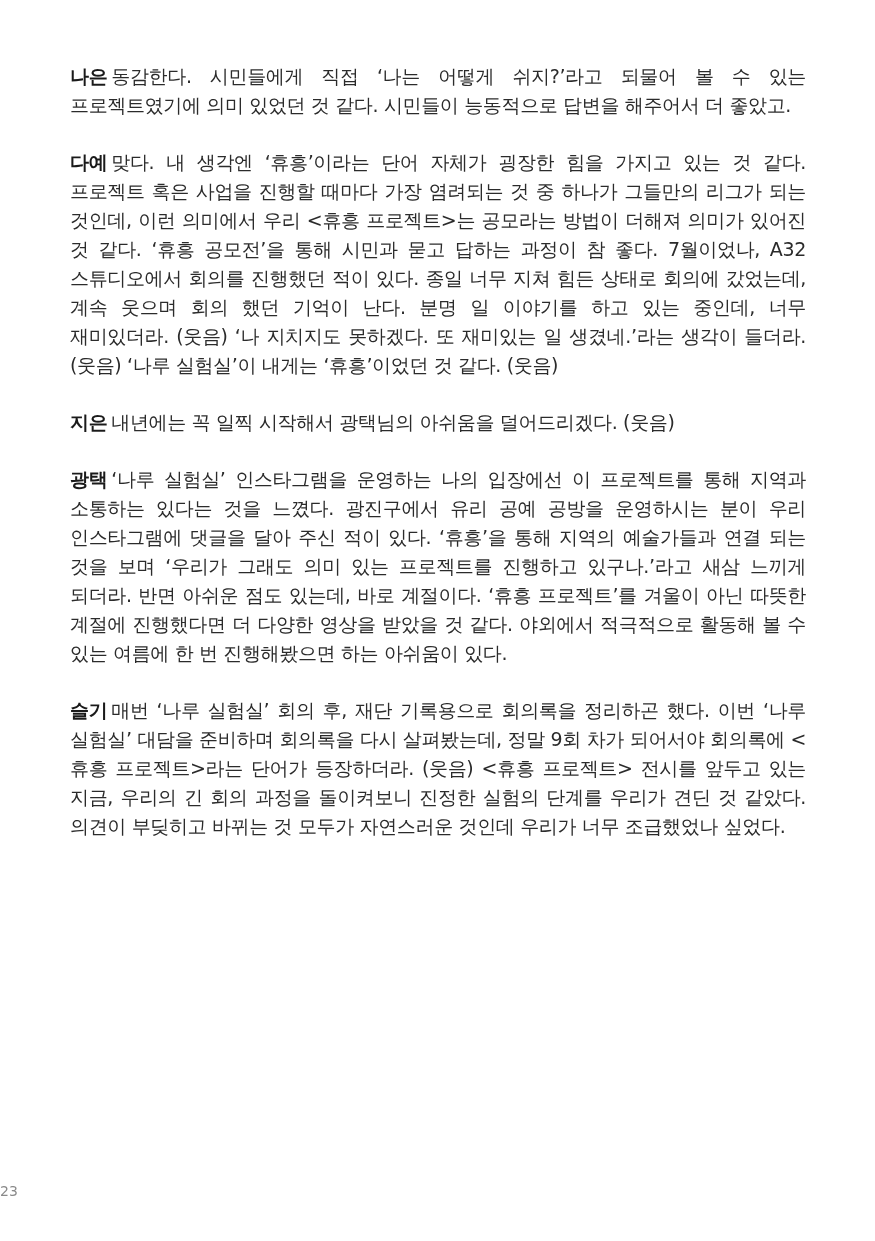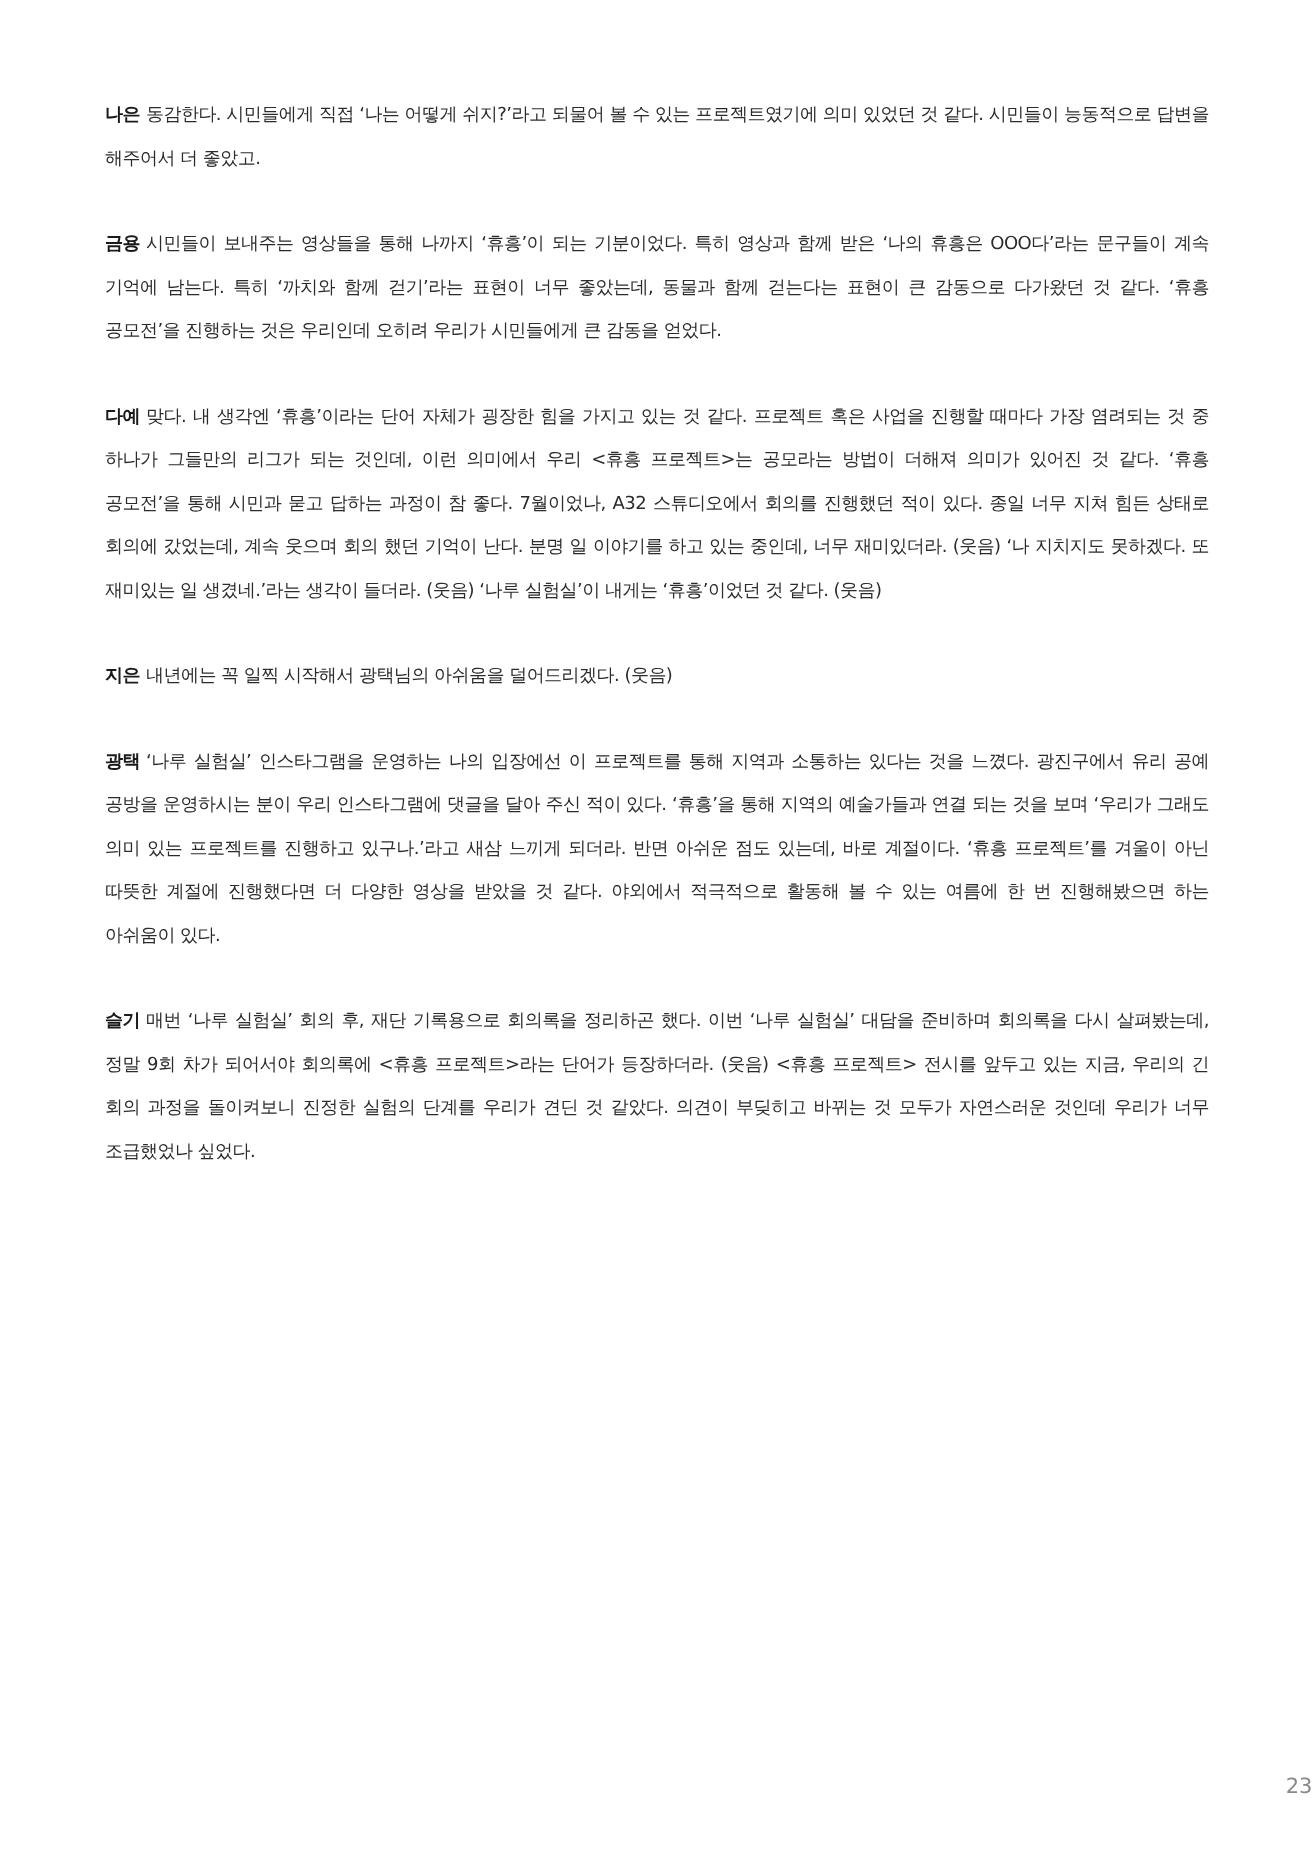--- a/index.html
+++ b/index.html
@@ -1,29 +1,28 @@
 <!DOCTYPE html>
 <html><head>
 <meta charset="utf-8">
 <style>
   html, body { margin: 0; padding: 0; background: #ffffff; }
   body { width: 875px; height: 1241px; position: relative; overflow: hidden;
          font-family: "DejaVu Sans", "Liberation Sans", sans-serif; color: #2b2b2b; }
   .page { position: absolute; left: 70px; top: 62px; width: 736px; }
-  .para { margin: 0 0 28px 0; font-size: 12px; line-height: 29px; text-align: justify;
+  .para { margin: 0 0 28px 0; font-size: 19px; line-height: 29px; text-align: justify;
           letter-spacing: -0.35px; word-break: keep-all; }
   .speaker { font-weight: bold; color: #1a1a1a; margin-right: 4px; }
-  .page-number { position: absolute; left: 0; width: 875px; top: 1183px; text-align: right;
+  .page-number { position: absolute; left: 0; width: 875px; top: 1183px; text-align: left;
                  font-size: 14px; color: #8a8a8a; font-family: "DejaVu Sans", sans-serif; }
 </style>
 </head>
 <body>
 
 <div class="page">
   <p class="para"><span class="speaker">나은</span><span>동감한다. 시민들에게 직접 ‘나는 어떻게 쉬지?’라고 되물어 볼 수 있는 프로젝트였기에 의미 있었던 것 같다. 시민들이 능동적으로 답변을 해주어서 더 좋았고.</span></p>
-  <p class="para"><span class="speaker">금용</span><span>시민들이 보내주는 영상들을 통해 나까지 ‘휴흥’이 되는 기분이었다. 특히 영상과 함께 받은 ‘나의 휴흥은 OOO다’라는 문구들이 계속 기억에 남는다. 특히 ‘까치와 함께 걷기’라는 표현이 너무 좋았는데, 동물과 함께 걷는다는 표현이 큰 감동으로 다가왔던 것 같다. ‘휴흥 공모전’을 진행하는 것은 우리인데 오히려 우리가 시민들에게 큰 감동을 얻었다.</span></p>
   <p class="para"><span class="speaker">다예</span><span>맞다. 내 생각엔 ‘휴흥’이라는 단어 자체가 굉장한 힘을 가지고 있는 것 같다. 프로젝트 혹은 사업을 진행할 때마다 가장 염려되는 것 중 하나가 그들만의 리그가 되는 것인데, 이런 의미에서 우리 &lt;휴흥 프로젝트&gt;는 공모라는 방법이 더해져 의미가 있어진 것 같다. ‘휴흥 공모전’을 통해 시민과 묻고 답하는 과정이 참 좋다. 7월이었나, A32 스튜디오에서 회의를 진행했던 적이 있다. 종일 너무 지쳐 힘든 상태로 회의에 갔었는데, 계속 웃으며 회의 했던 기억이 난다. 분명 일 이야기를 하고 있는 중인데, 너무 재미있더라. (웃음) ‘나 지치지도 못하겠다. 또 재미있는 일 생겼네.’라는 생각이 들더라. (웃음) ‘나루 실험실’이 내게는 ‘휴흥’이었던 것 같다. (웃음)</span></p>
   <p class="para"><span class="speaker">지은</span><span>내년에는 꼭 일찍 시작해서 광택님의 아쉬움을 덜어드리겠다. (웃음)</span></p>
   <p class="para"><span class="speaker">광택</span><span>‘나루 실험실’ 인스타그램을 운영하는 나의 입장에선 이 프로젝트를 통해 지역과 소통하는 있다는 것을 느꼈다. 광진구에서 유리 공예 공방을 운영하시는 분이 우리 인스타그램에 댓글을 달아 주신 적이 있다. ‘휴흥’을 통해 지역의 예술가들과 연결 되는 것을 보며 ‘우리가 그래도 의미 있는 프로젝트를 진행하고 있구나.’라고 새삼 느끼게 되더라. 반면 아쉬운 점도 있는데, 바로 계절이다. ‘휴흥 프로젝트’를 겨울이 아닌 따뜻한 계절에 진행했다면 더 다양한 영상을 받았을 것 같다. 야외에서 적극적으로 활동해 볼 수 있는 여름에 한 번 진행해봤으면 하는 아쉬움이 있다.</span></p>
   <p class="para"><span class="speaker">슬기</span><span>매번 ‘나루 실험실’ 회의 후, 재단 기록용으로 회의록을 정리하곤 했다. 이번 ‘나루 실험실’ 대담을 준비하며 회의록을 다시 살펴봤는데, 정말 9회 차가 되어서야 회의록에 &lt;휴흥 프로젝트&gt;라는 단어가 등장하더라. (웃음) &lt;휴흥 프로젝트&gt; 전시를 앞두고 있는 지금, 우리의 긴 회의 과정을 돌이켜보니 진정한 실험의 단계를 우리가 견딘 것 같았다. 의견이 부딪히고 바뀌는 것 모두가 자연스러운 것인데 우리가 너무 조급했었나 싶었다.</span></p>
 </div>
 
 <div class="page-number">23</div>
 
 </body></html>

